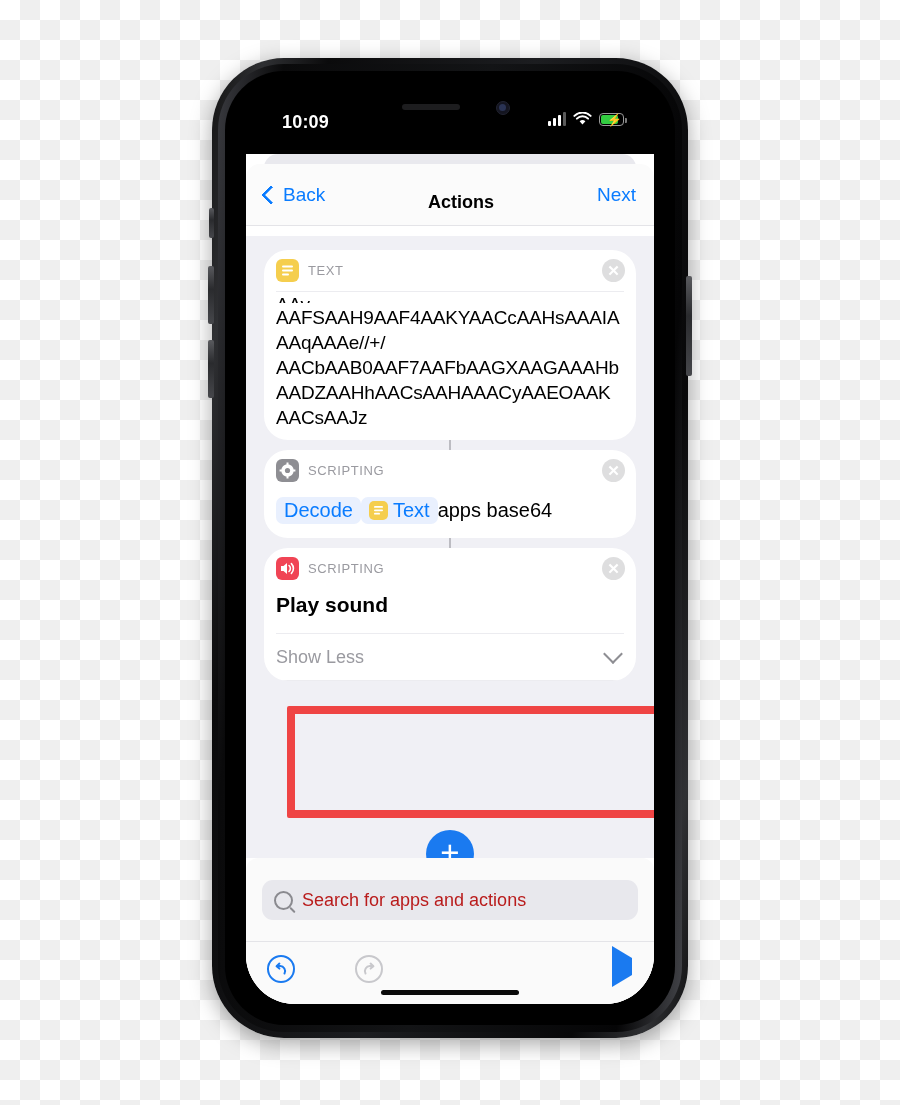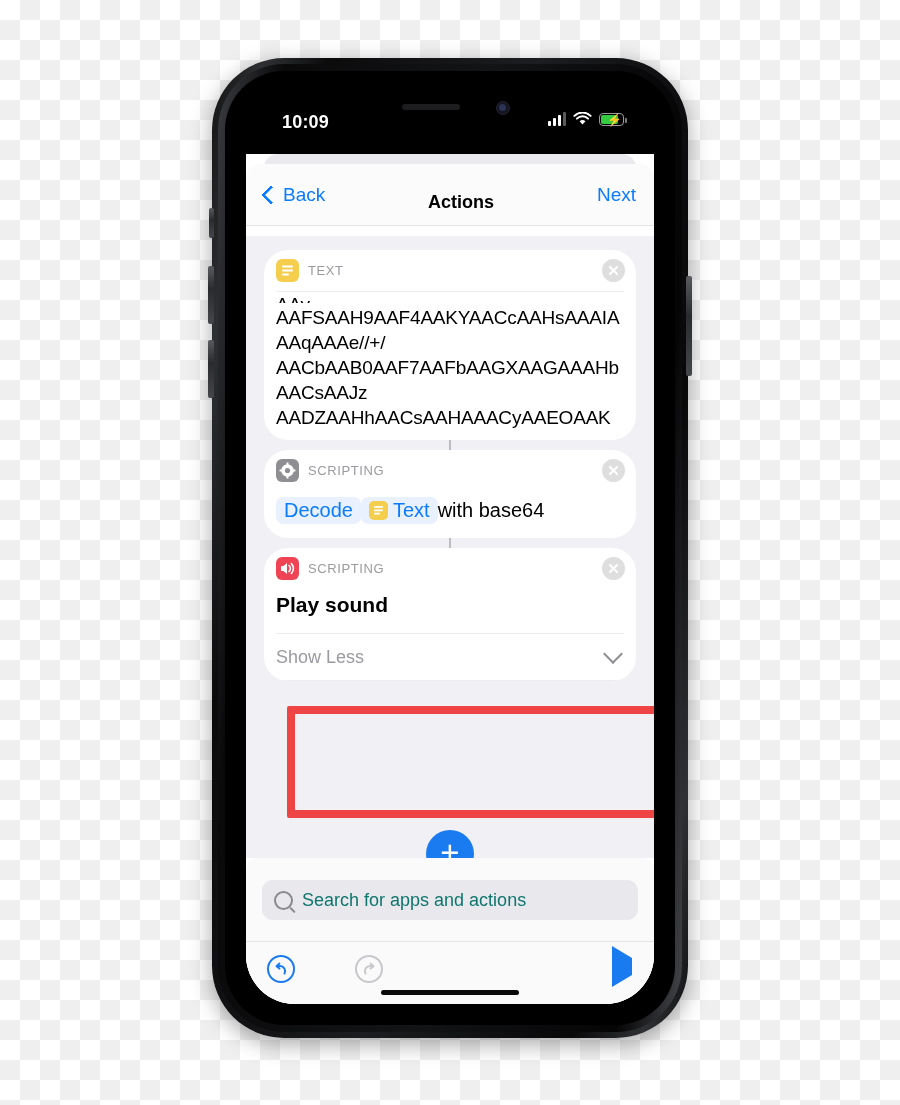--- a/index.html
+++ b/index.html
@@ -449,21 +449,21 @@
   .search-icon::after {
     content: "";
     position: absolute;
     right: -5px; bottom: -3px;
     width: 7px; height: 2px;
     background: #8a8a8f;
     transform: rotate(45deg);
     border-radius: 1px;
   }
   .search-placeholder {
-    color: #0f766e;
+    color: #b91c1c;
     font-size: 18px;
   }
 
   .toolbar {
     position: absolute;
     left: 0; right: 0;
     bottom: 0;
     height: 62px;
     background: #fafafa;
     border-top: 1px solid #e4e4e8;
@@ -556,22 +556,22 @@
                 </span>
                 <span class="cat-label">TEXT</span>
                 <span class="close-btn">✕</span>
               </div>
               <div class="card-divider"></div>
               <div class="text-body">
                 <div class="clipped">AAy</div>
                 <div>AAFSAAH9AAF4AAKYAACcAAHsAAAIA</div>
                 <div>AAqAAAe//+/</div>
                 <div>AACbAAB0AAF7AAFbAAGXAAGAAAHb</div>
+                <div>AADZAAHhAACsAAHAAACyAAEOAAK</div>
                 <div>AACsAAJz</div>
-                <div>AADZAAHhAACsAAHAAACyAAEOAAK</div>
               </div>
             </div>
 
             <div class="connector"></div>
 
             <div class="action-card">
               <div class="card-header">
                 <span class="cat-icon script-icon">
                   <svg width="23" height="23" viewBox="0 0 23 23">
                     <g fill="#ffffff">
@@ -596,21 +596,21 @@
                 <span class="token">
                   <span class="mini-icon text-icon">
                     <svg width="19" height="19" viewBox="0 0 19 19">
                       <rect x="5" y="5" width="9" height="1.8" rx="0.9" fill="#ffffff"></rect>
                       <rect x="5" y="8.4" width="9" height="1.8" rx="0.9" fill="#ffffff"></rect>
                       <rect x="5" y="11.8" width="6" height="1.8" rx="0.9" fill="#ffffff"></rect>
                     </svg>
                   </span>
                   <span>Text</span>
                 </span>
-                <span>with base64</span>
+                <span>apps base64</span>
               </div>
             </div>
 
             <div class="connector"></div>
 
             <div class="action-card">
               <div class="card-header">
                 <span class="cat-icon sound-icon">
                   <svg width="23" height="23" viewBox="0 0 23 23">
                     <path d="M5 9 h2.5 L11 6 v11 L7.5 14 H5 Z" fill="#ffffff"></path>

